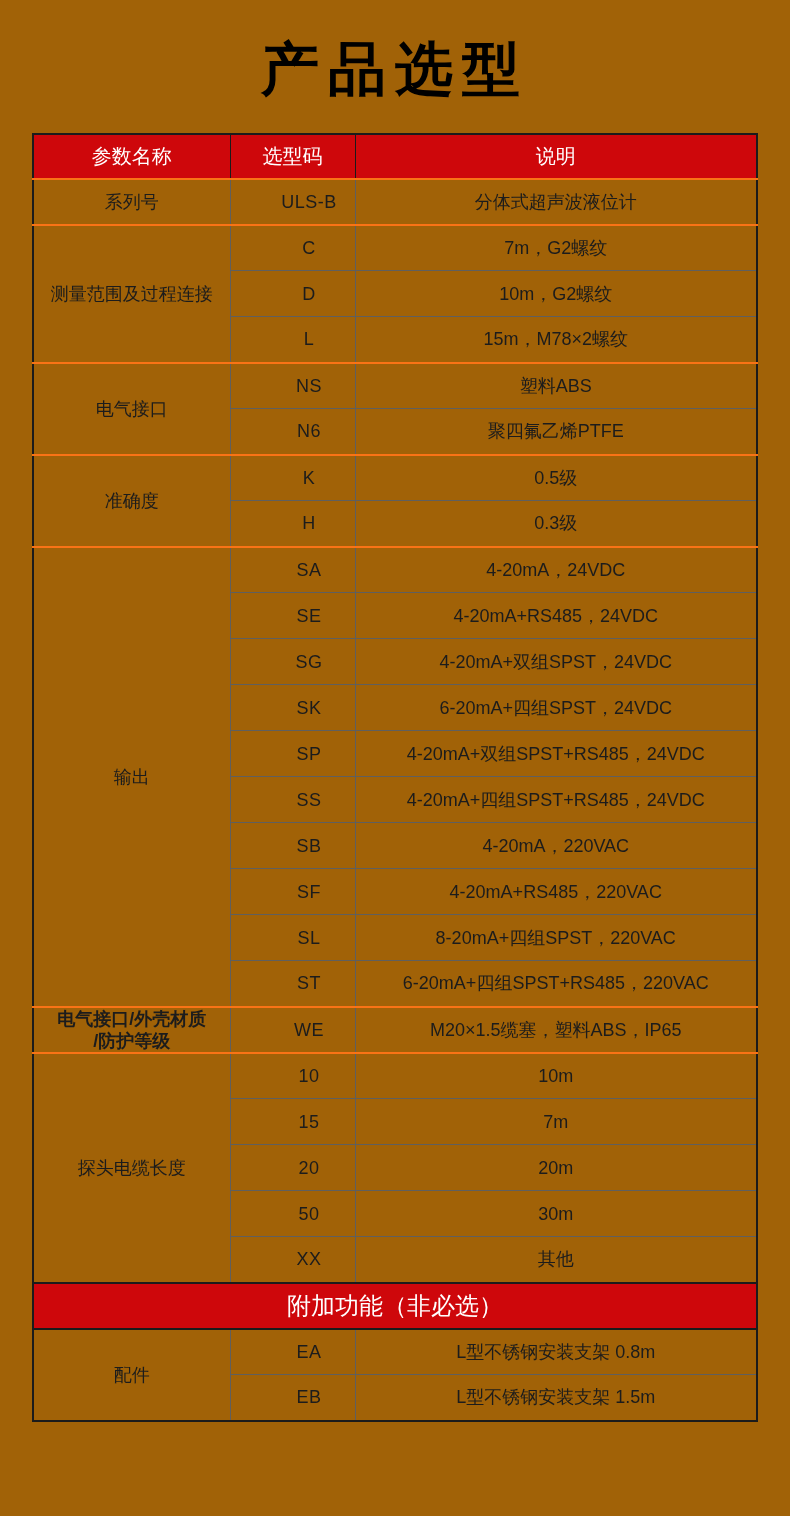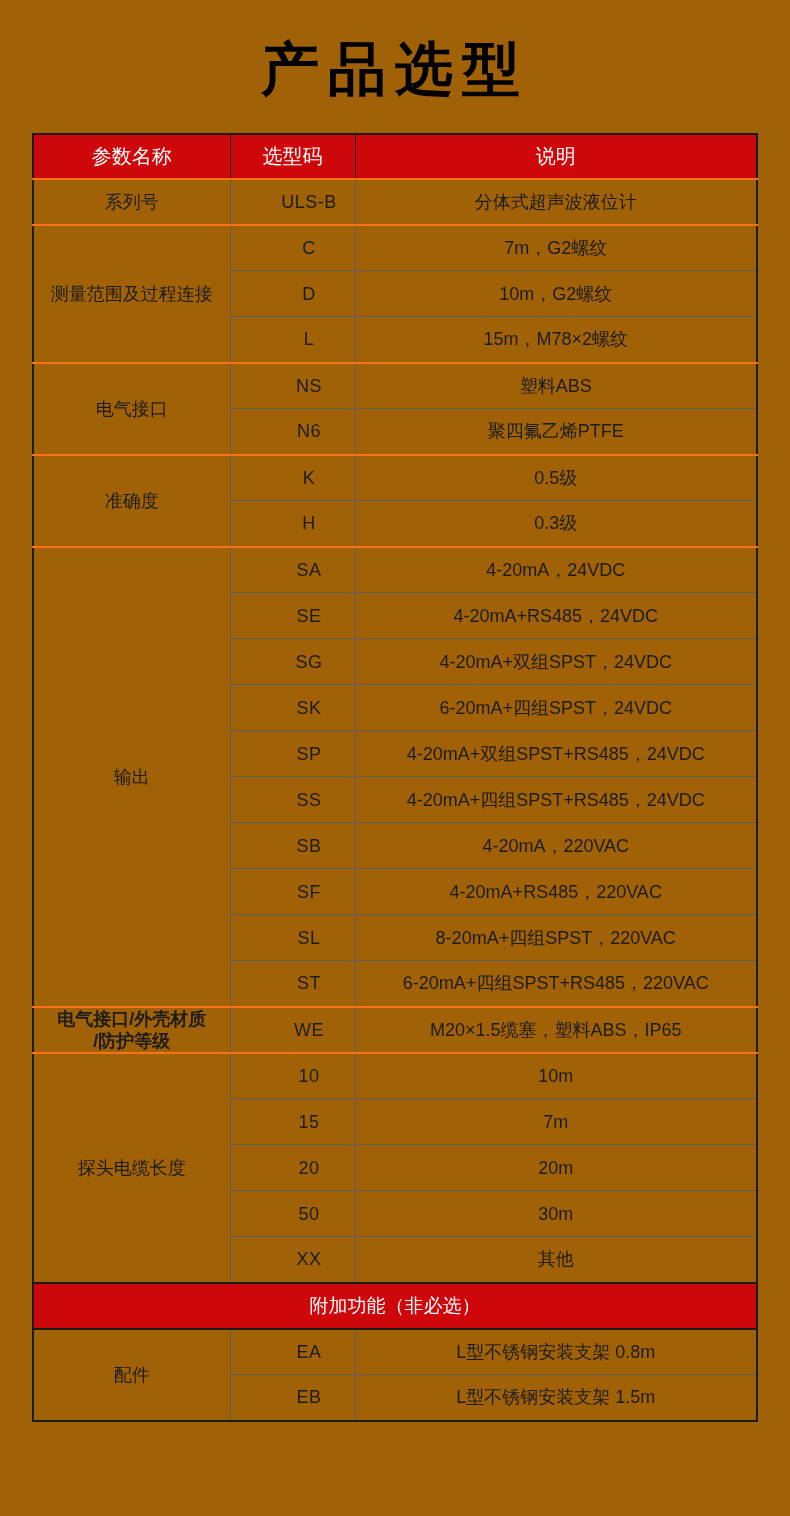--- a/index.html
+++ b/index.html
@@ -48,21 +48,21 @@
     color: #ffffff;
     font-size: 20px;
     font-weight: 500;
     height: 45px;
     border: 1px solid #1b1b1b;
   }
   tr.g > td { border-top: 2px solid #f97316; }
   td.banner {
     background: #ce070b;
     color: #ffffff;
-    font-size: 19px;
+    font-size: 24px;
     height: 46px;
     border-top: 2px solid #1b1b1b;
     border-bottom: 2px solid #1b1b1b;
   }
   td.code { letter-spacing: 0.5px; padding-left: 37px; }
   .two-line span { display: block; font-weight: bold; }
 </style>
 </head>
 <body>
 

